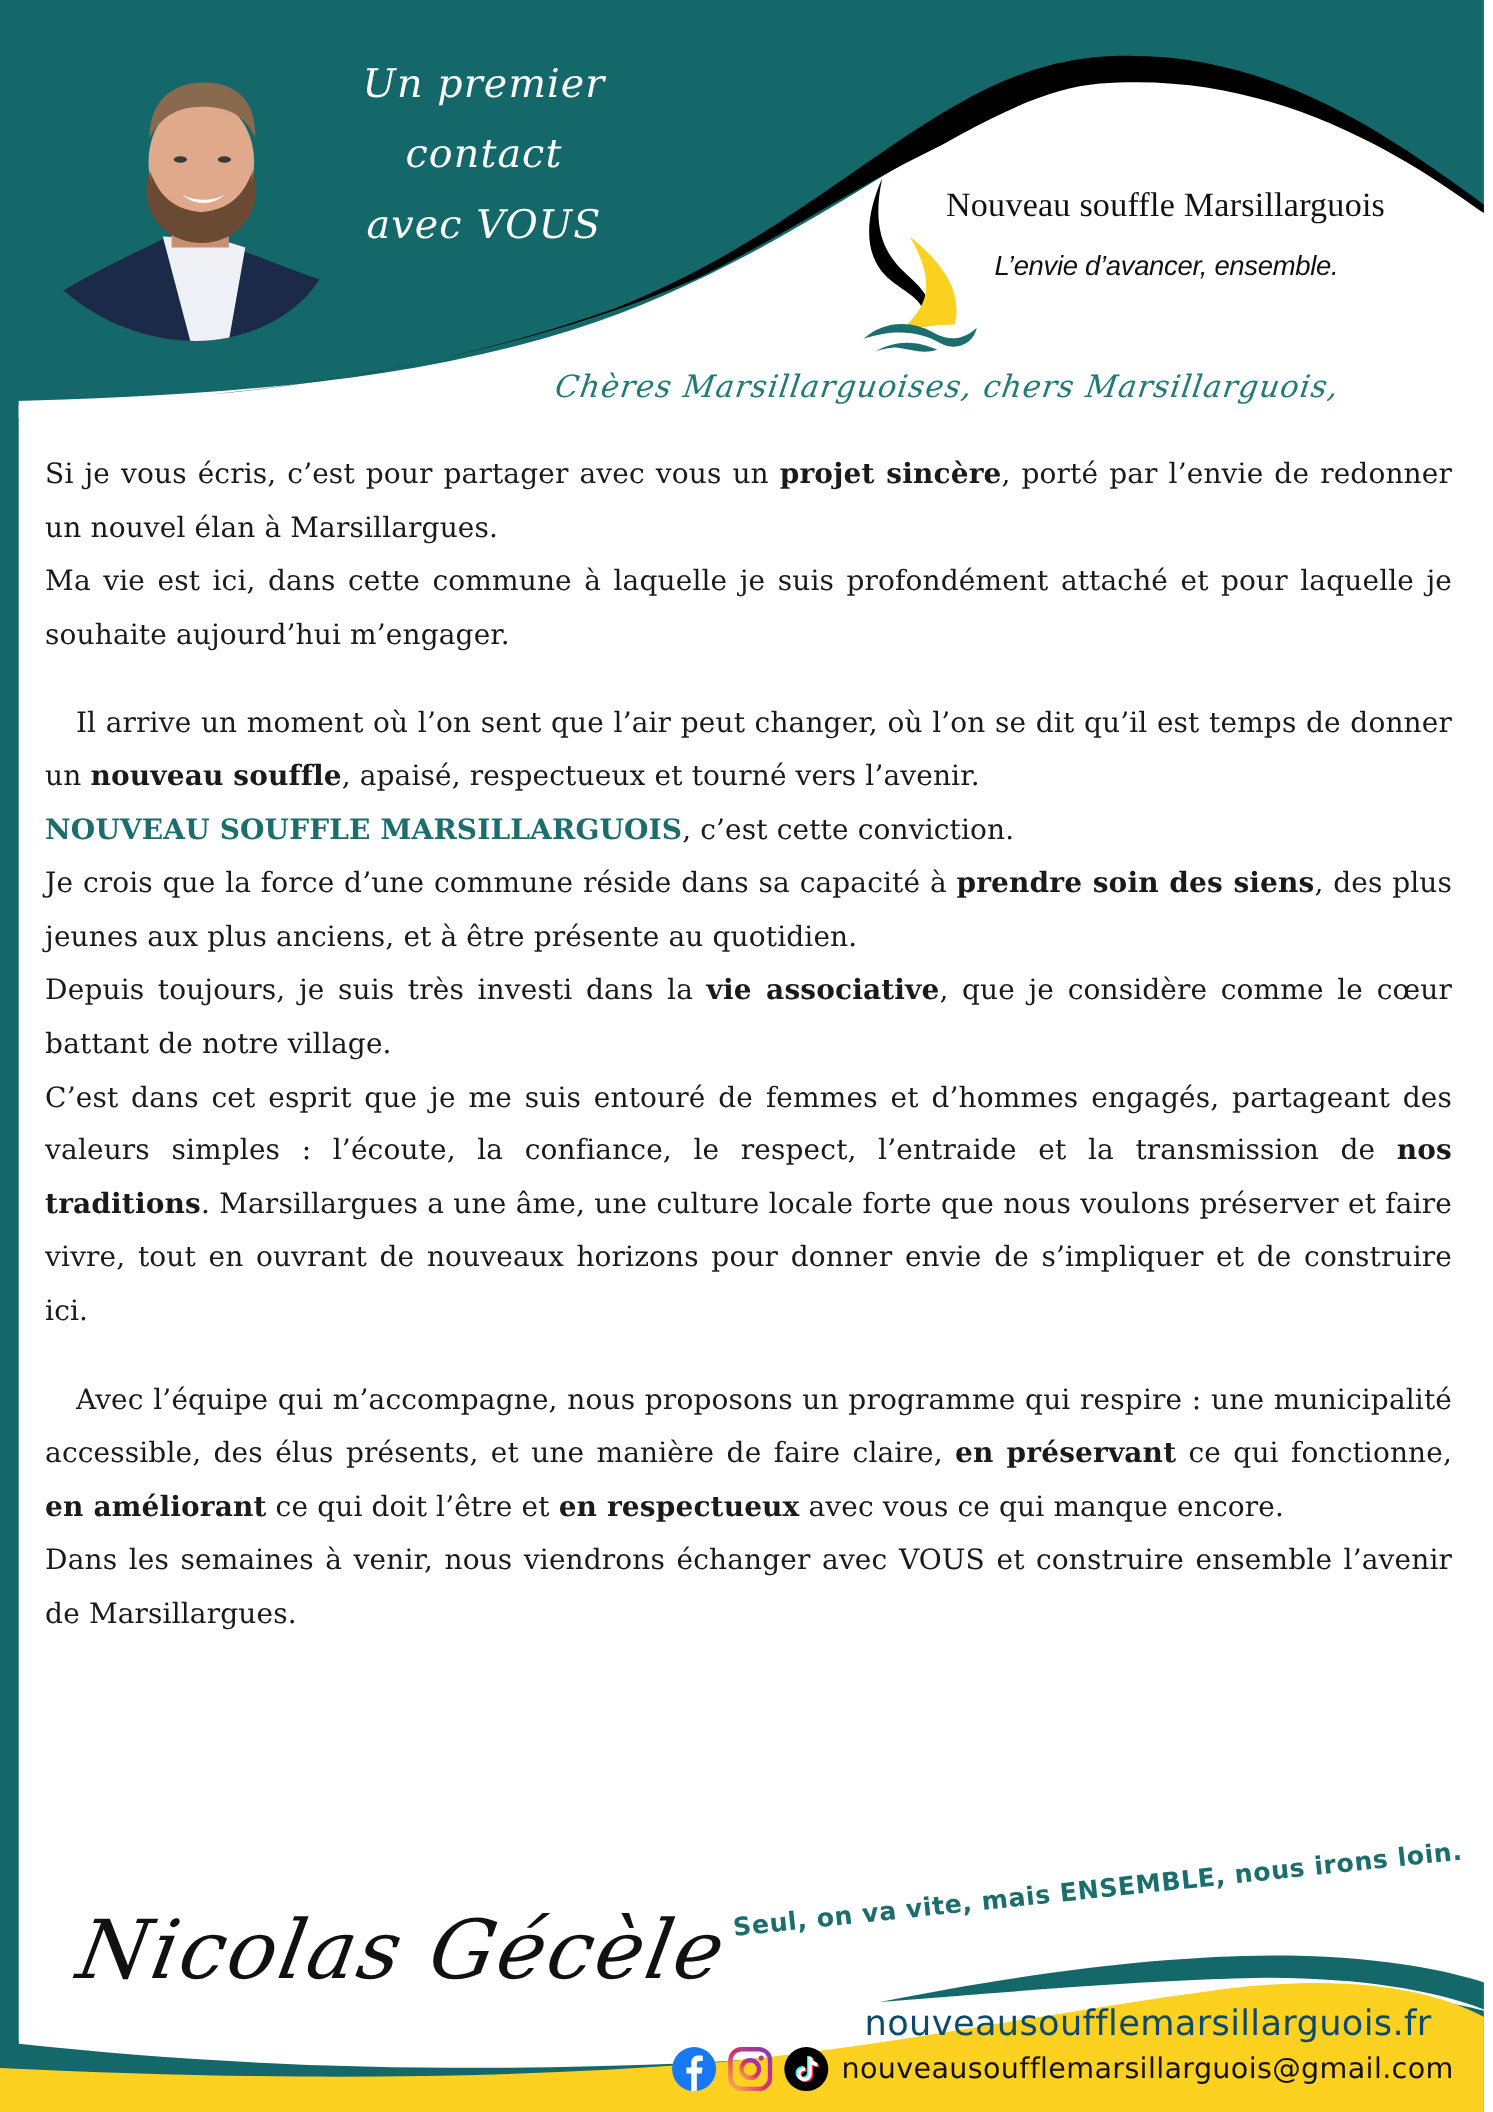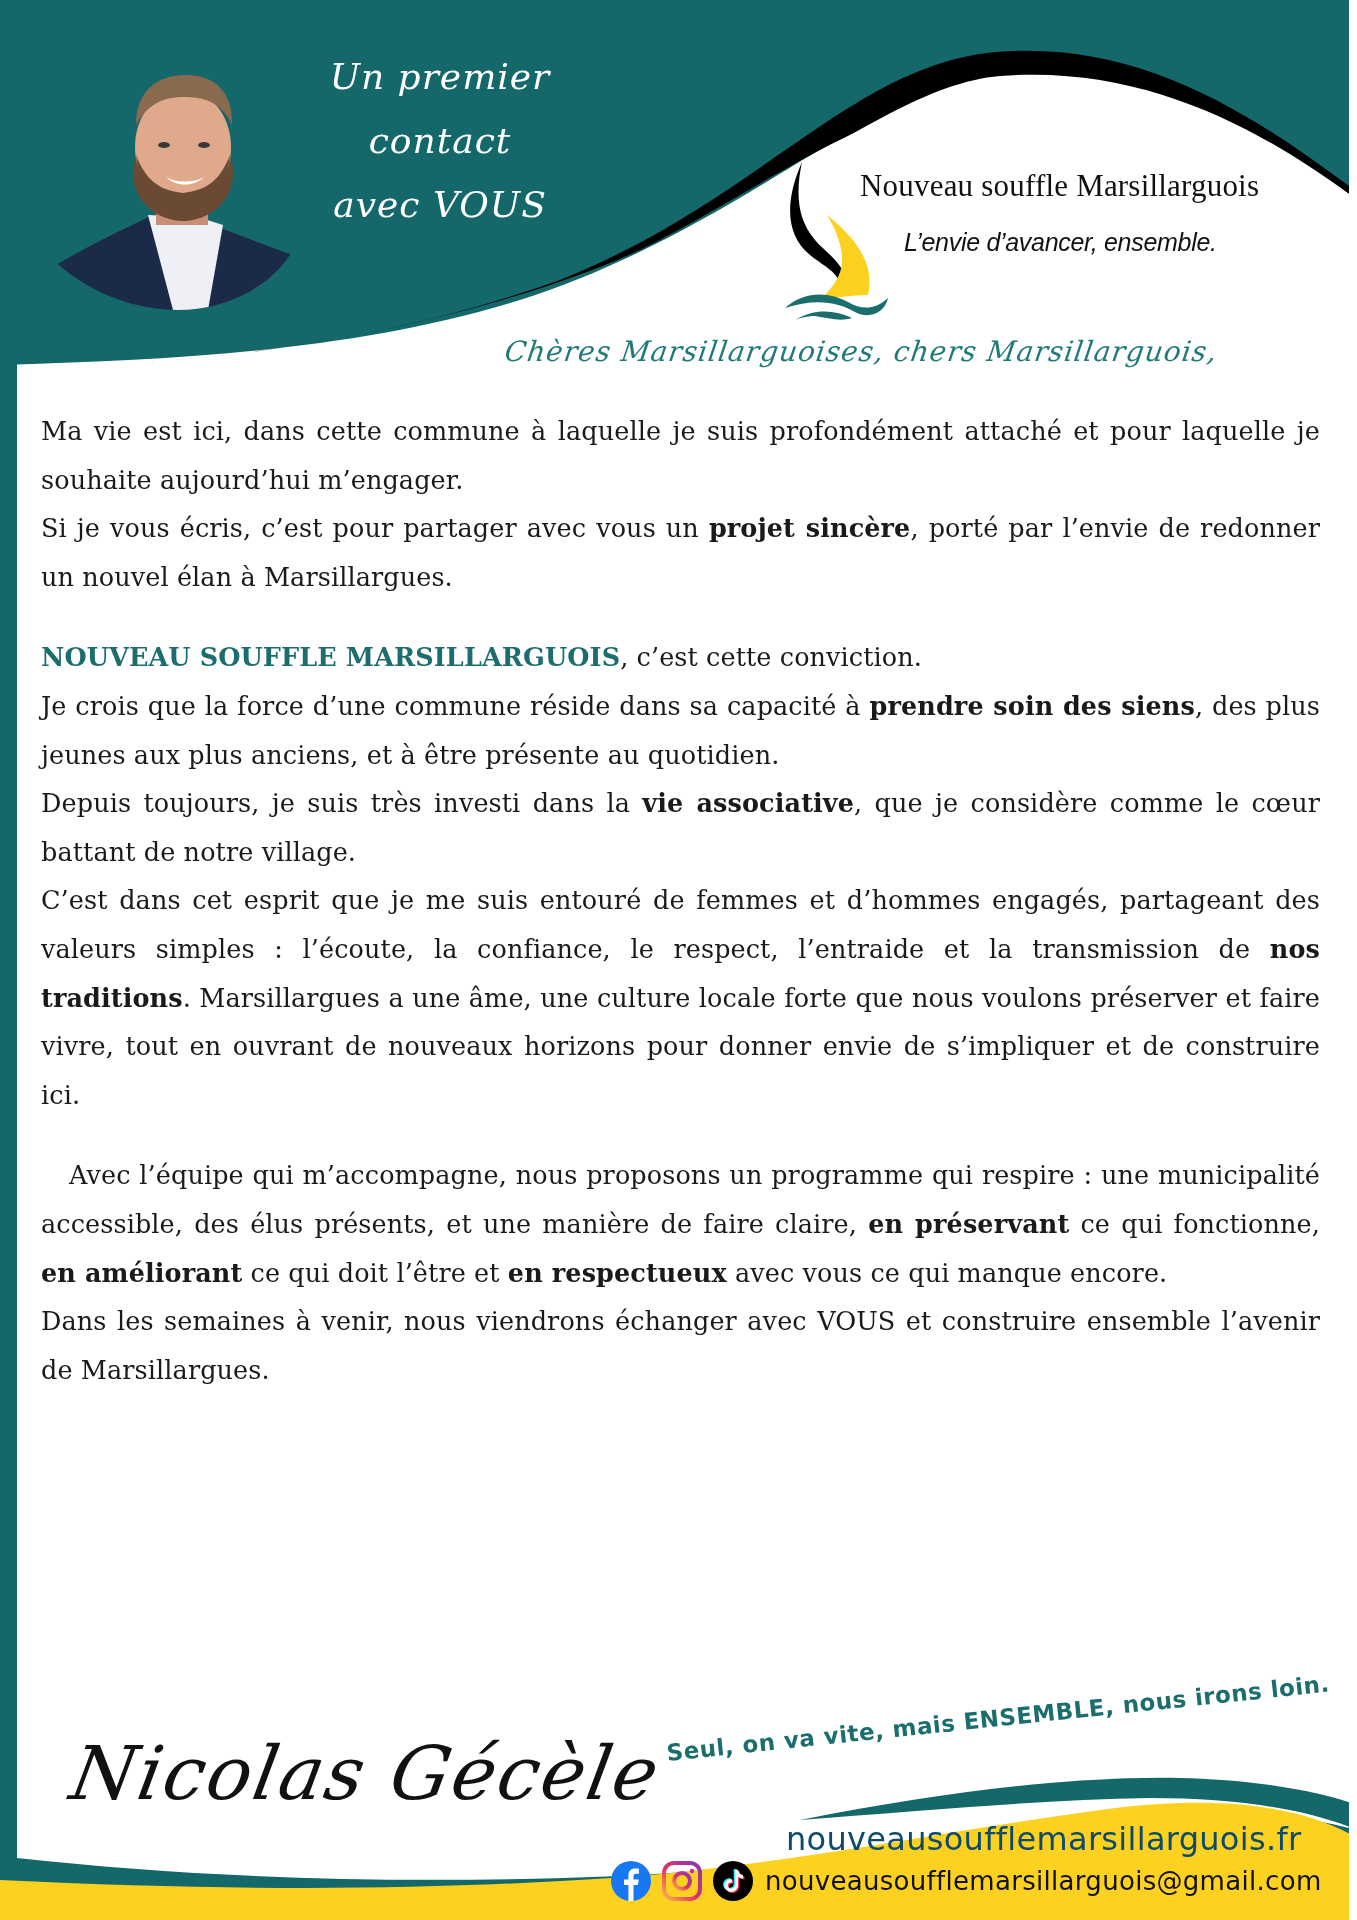--- a/index.html
+++ b/index.html
@@ -126,25 +126,26 @@
     <path d="M5,148 C25,130 50,132 68,142 C82,150 95,150 108,138 C105,152 90,160 75,152 C58,142 35,138 5,148 Z" fill="#1b6d6e"></path>
     <path d="M15,160 C35,148 55,150 72,158 C60,162 48,158 35,156 C28,156 20,158 15,160 Z" fill="#1b6d6e"></path>
   </svg>
 
   <div class="brand-title">Nouveau souffle Marsillarguois</div>
   <div class="brand-sub">L’envie d’avancer, ensemble.</div>
 
   <div class="greeting">Chères Marsillarguoises, chers Marsillarguois,</div>
 
   <div class="body-text">
+    <p><span>Si je vous écris, c’est pour partager avec vous un </span><b>projet sincère</b><span>, porté par l’envie de redonner un nouvel élan à Marsillargues.</span></p>
     <p><span>Ma vie est ici, dans cette commune à laquelle je suis profondément attaché et pour laquelle je souhaite aujourd’hui m’engager.</span></p>
-    <p><span>Si je vous écris, c’est pour partager avec vous un </span><b>projet sincère</b><span>, porté par l’envie de redonner un nouvel élan à Marsillargues.</span></p>
 
     <div class="gap"></div>
 
+    <p class="indent"><span>Il arrive un moment où l’on sent que l’air peut changer, où l’on se dit qu’il est temps de donner un </span><b>nouveau souffle</b><span>, apaisé, respectueux et tourné vers l’avenir.</span></p>
     <p><span class="accent">NOUVEAU SOUFFLE MARSILLARGUOIS</span><span>, c’est cette conviction.</span></p>
     <p><span>Je crois que la force d’une commune réside dans sa capacité à </span><b>prendre soin des siens</b><span>, des plus jeunes aux plus anciens, et à être présente au quotidien.</span></p>
     <p><span>Depuis toujours, je suis très investi dans la </span><b>vie associative</b><span>, que je considère comme le cœur battant de notre village.</span></p>
     <p><span>C’est dans cet esprit que je me suis entouré de femmes et d’hommes engagés, partageant des valeurs simples : l’écoute, la confiance, le respect, l’entraide et la transmission de </span><b>nos traditions</b><span>. Marsillargues a une âme, une culture locale forte que nous voulons préserver et faire vivre, tout en ouvrant de nouveaux horizons pour donner envie de s’impliquer et de construire ici.</span></p>
 
     <div class="gap"></div>
 
     <p class="indent"><span>Avec l’équipe qui m’accompagne, nous proposons un programme qui respire : une municipalité accessible, des élus présents, et une manière de faire claire, </span><b>en préservant</b><span> ce qui fonctionne, </span><b>en améliorant</b><span> ce qui doit l’être et </span><b>en respectueux</b><span> avec vous ce qui manque encore.</span></p>
     <p><span>Dans les semaines à venir, nous viendrons échanger avec VOUS et construire ensemble l’avenir de Marsillargues.</span></p>
   </div>

